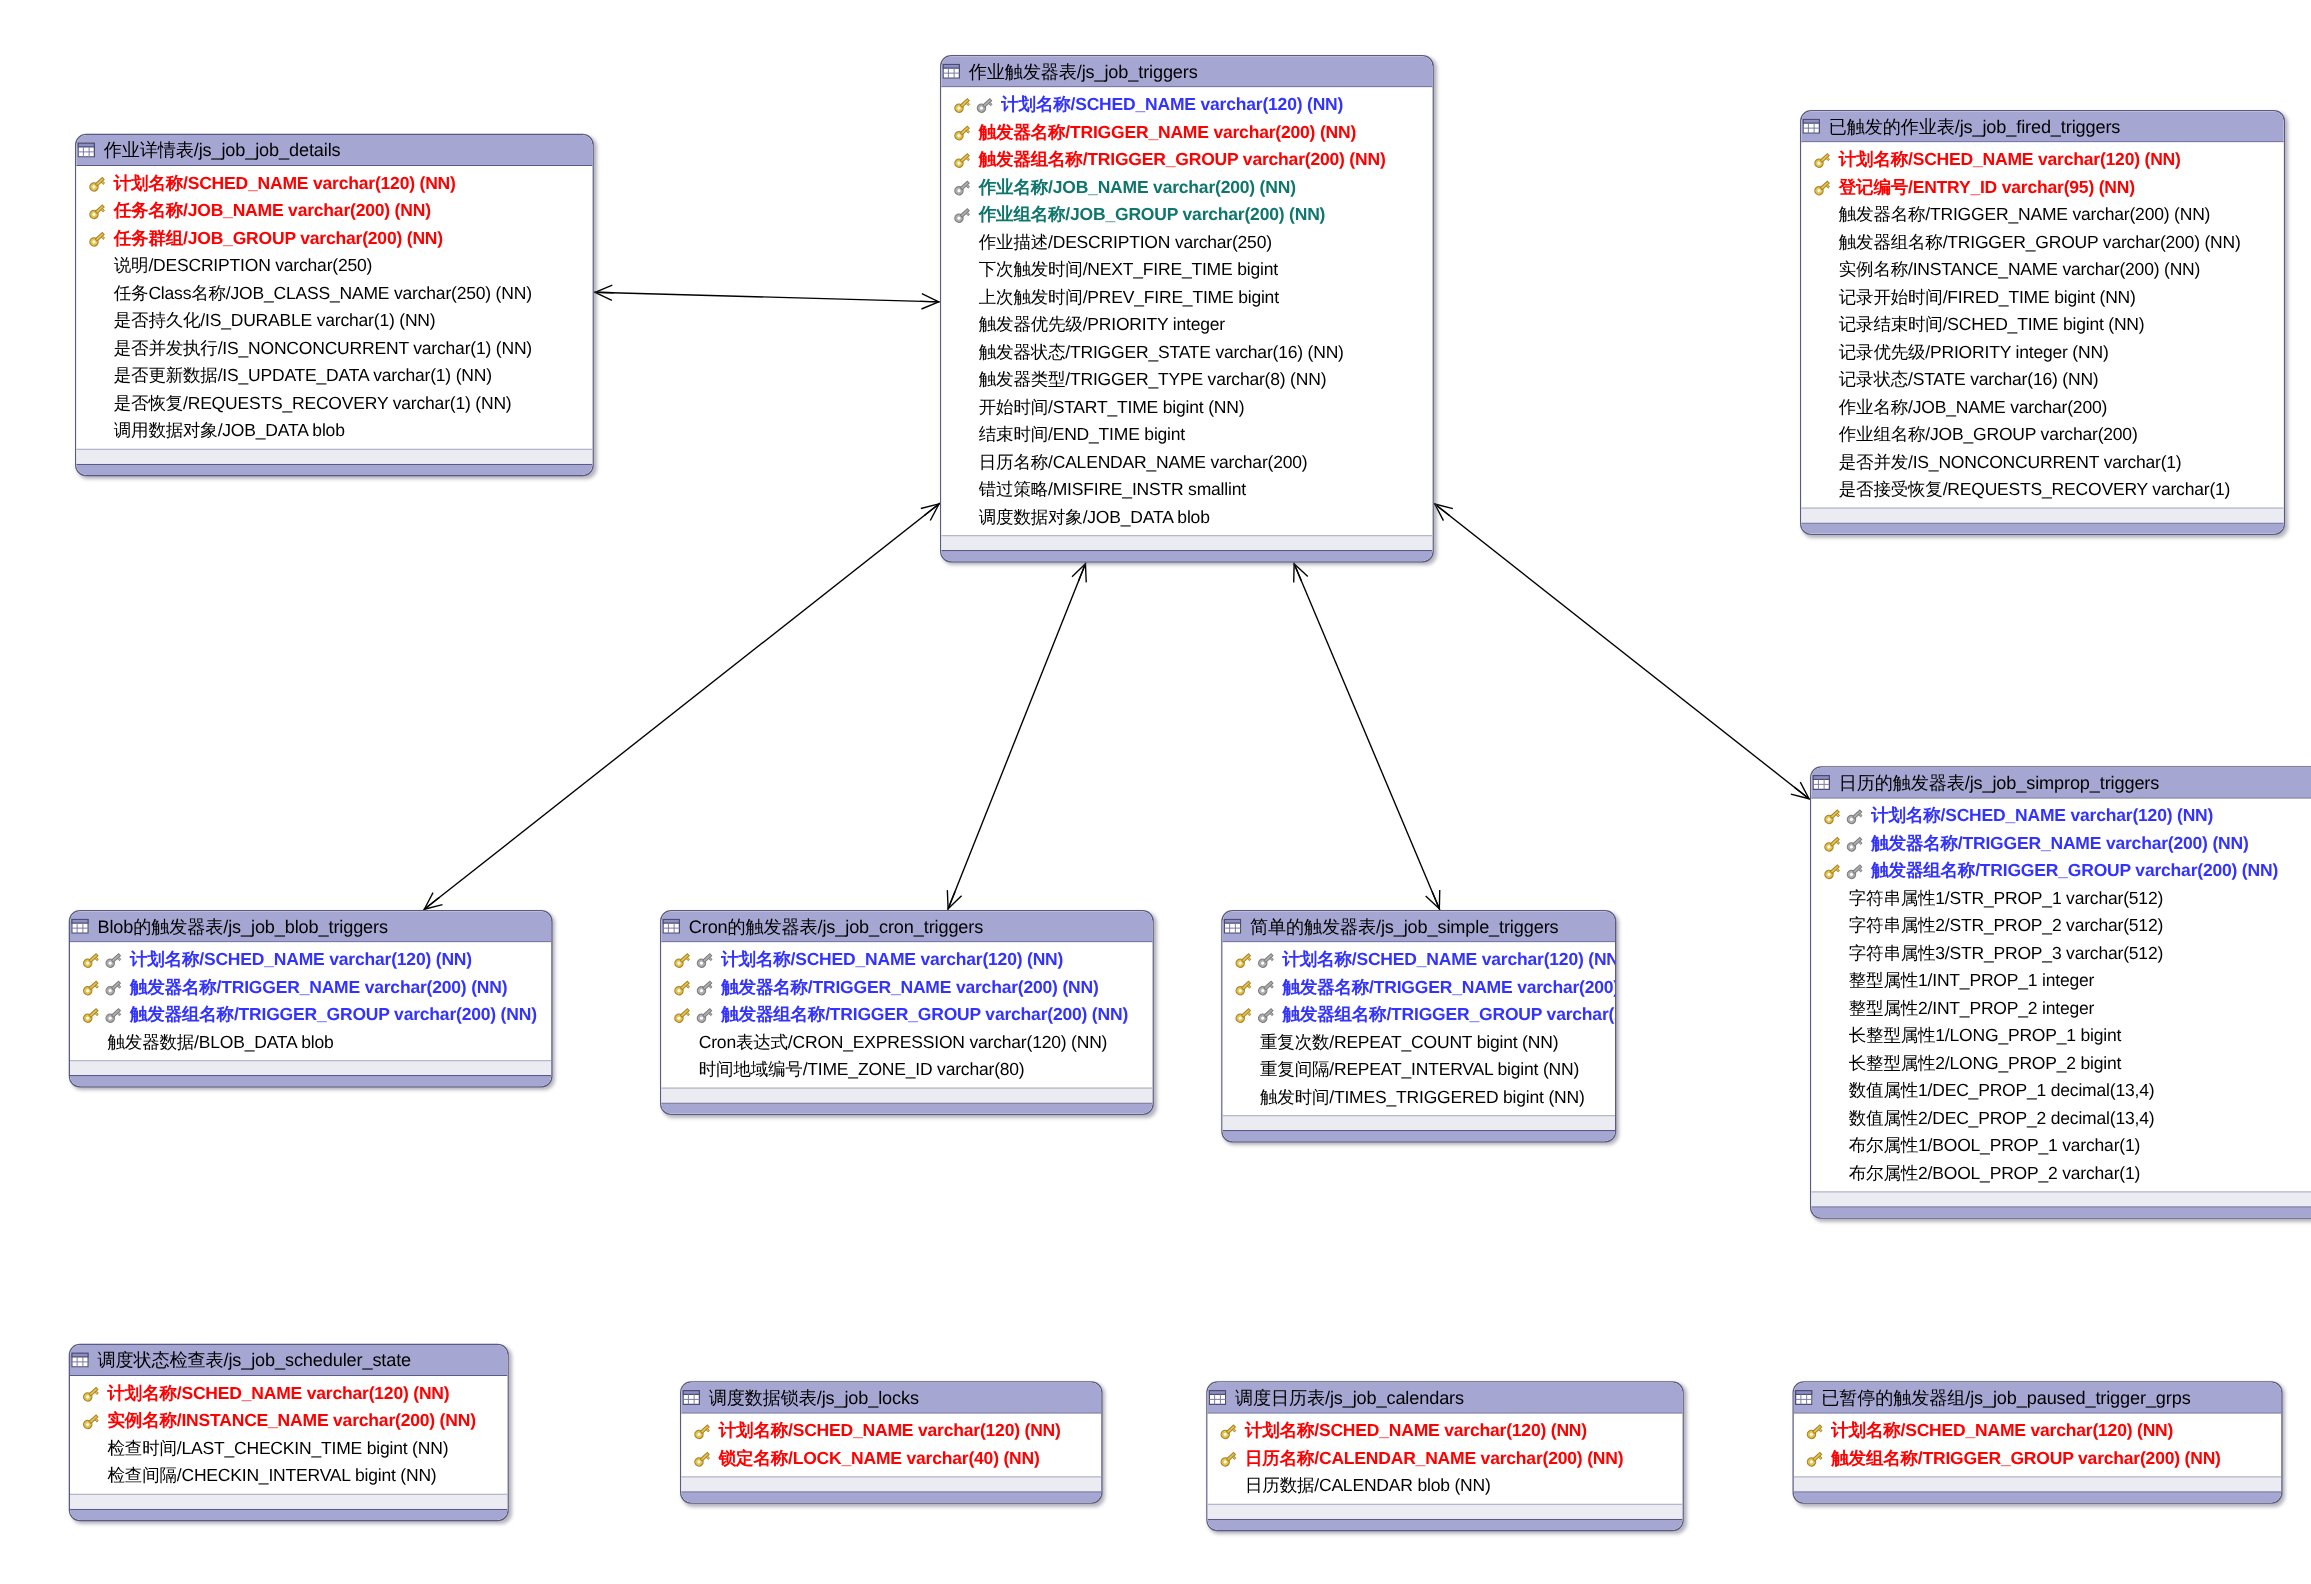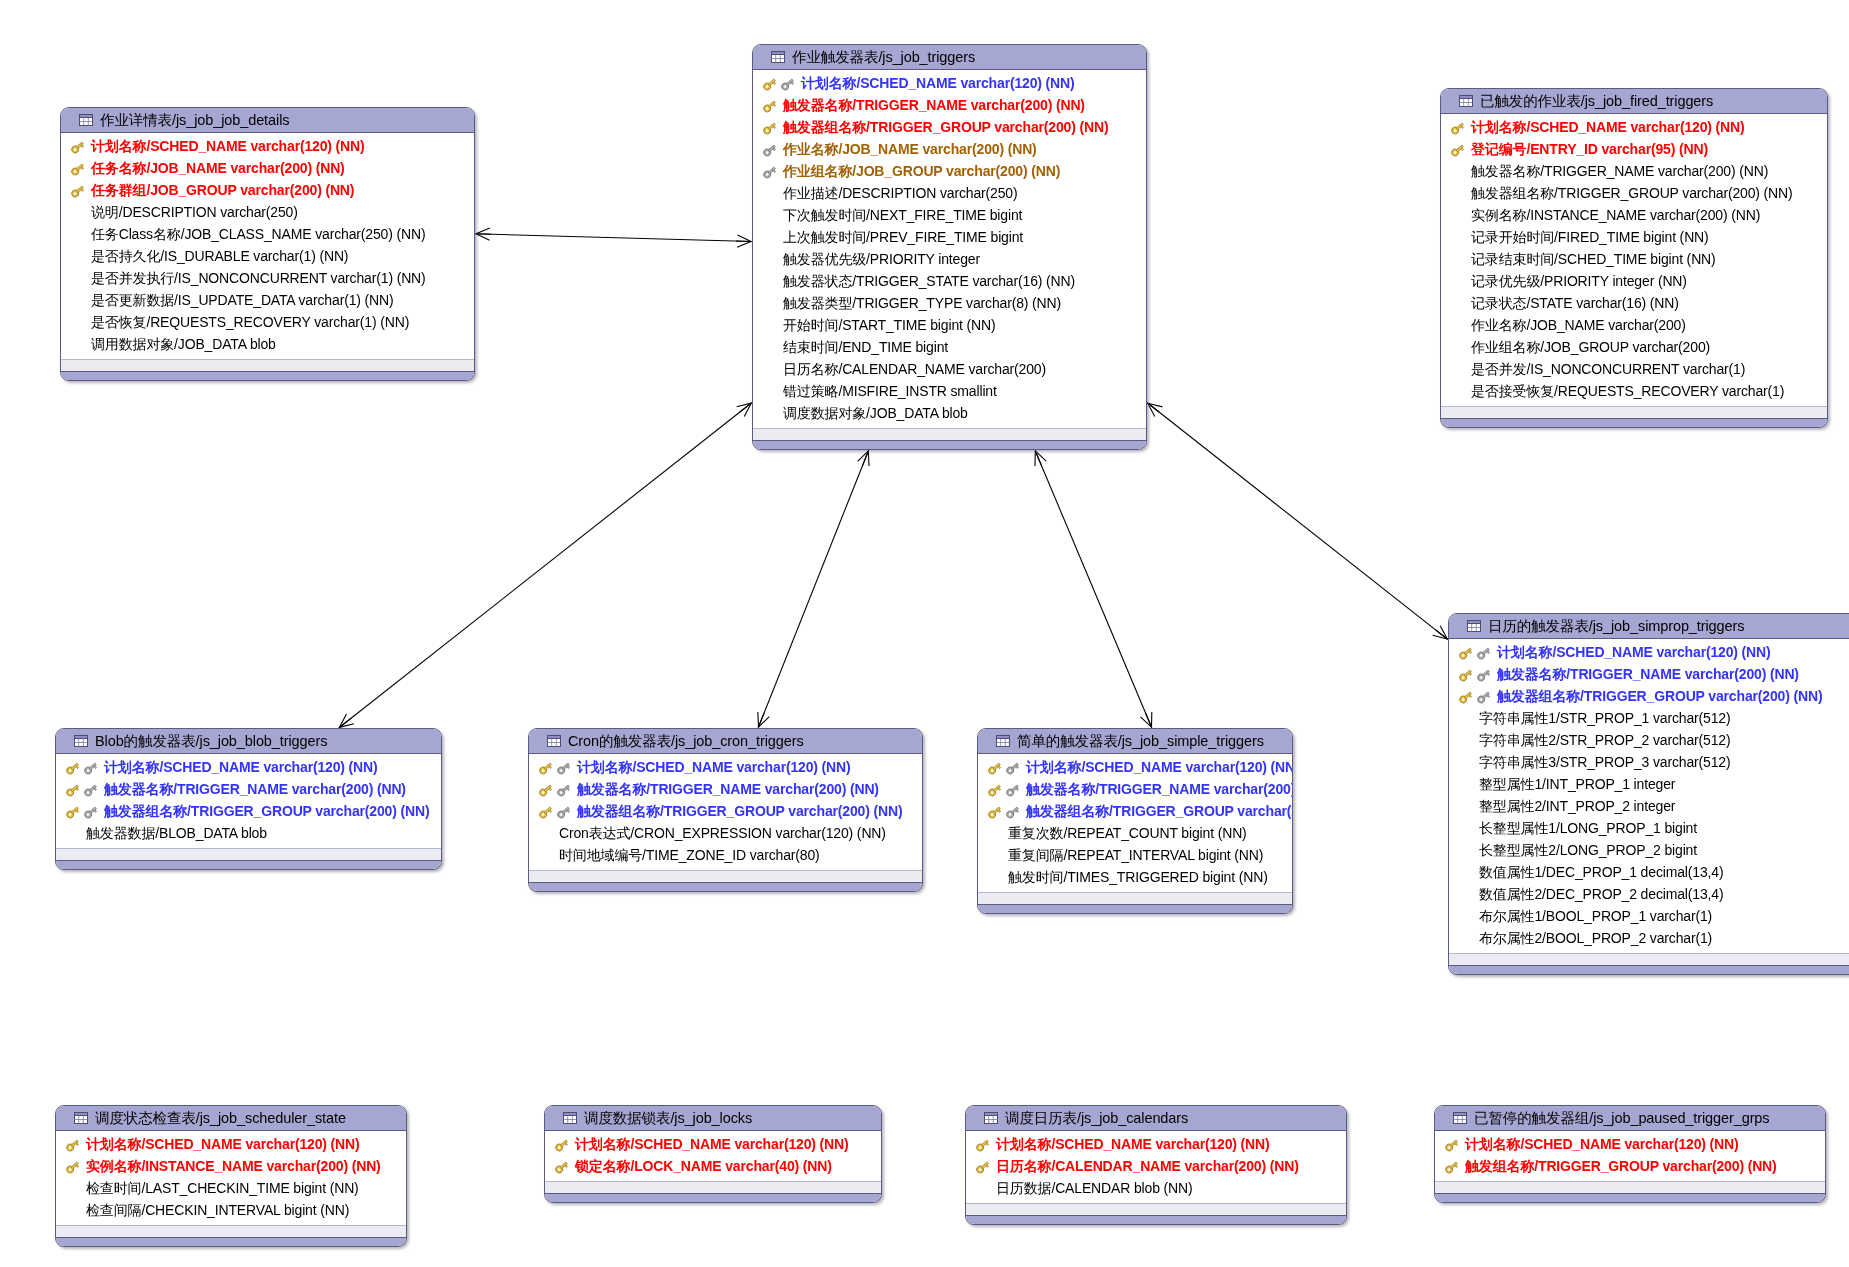--- a/index.html
+++ b/index.html
@@ -33,21 +33,21 @@
     box-shadow: 2px 2px 3px rgba(90,90,110,0.45);
     box-sizing: border-box;
     overflow: hidden;
   }
   .entity-header {
     background: #a6a6d2;
     border-bottom: 1px solid #5a5a82;
     height: 25px;
     display: flex;
     align-items: center;
-    padding: 0 18px;
+    padding: 0 1px;
     box-sizing: border-box;
     border-radius: 8px 8px 0 0;
   }
   .entity-title {
     font-size: 14.5px;
     color: #000000;
     white-space: nowrap;
     letter-spacing: -0.1px;
   }
   .tbl-icon {
@@ -76,21 +76,21 @@
     display: block;
   }
   .keyslot.empty { visibility: hidden; }
   .attr-label {
     font-size: 14px;
     margin-left: 4px;
     letter-spacing: -0.15px;
   }
   .attr-label.pk   { color: #ff0000; font-weight: bold; }
   .attr-label.pkfk { color: #3333ff; font-weight: bold; }
-  .attr-label.fk   { color: #a16207; font-weight: bold; }
+  .attr-label.fk   { color: #0f766e; font-weight: bold; }
   .attr-label.plain{ color: #000000; font-weight: normal; }
   .entity-footer {
     background: #ebebf2;
     border-top: 1px solid #b6b6cc;
     height: 11px;
   }
   .entity-base {
     background: #a6a6d2;
     border-top: 1px solid #5a5a82;
     height: 8px;
@@ -804,21 +804,21 @@
             <span class="attr-label plain">重复间隔/REPEAT_INTERVAL bigint (NN)</span>
           </div>
           <div class="attr-row">
             <span class="keyslot empty"></span>
             <span class="attr-label plain">触发时间/TIMES_TRIGGERED bigint (NN)</span>
           </div>
         </div>
         <div class="entity-footer"></div>
         <div class="entity-base"></div>
       </div>
-      <div class="entity" style="left: 55px; top: 1105px; width: 352px;">
+      <div class="entity" style="left: 55px; top: 1075px; width: 352px;">
         <div class="entity-header">
           <svg class="tbl-icon" viewBox="0 0 14 12">
             <rect x="0.5" y="0.5" width="13" height="11" fill="#ffffff" stroke="#4c4c73"></rect>
             <rect x="0.5" y="0.5" width="13" height="3" fill="#8e8ec4" stroke="#4c4c73"></rect>
             <line x1="4.7" y1="3.5" x2="4.7" y2="11.5" stroke="#7a7aa8" stroke-width="0.8"></line>
             <line x1="9.3" y1="3.5" x2="9.3" y2="11.5" stroke="#7a7aa8" stroke-width="0.8"></line>
             <line x1="0.5" y1="7.5" x2="13.5" y2="7.5" stroke="#7a7aa8" stroke-width="0.8"></line>
           </svg>
           <span class="entity-title">调度状态检查表/js_job_scheduler_state</span>
         </div>

